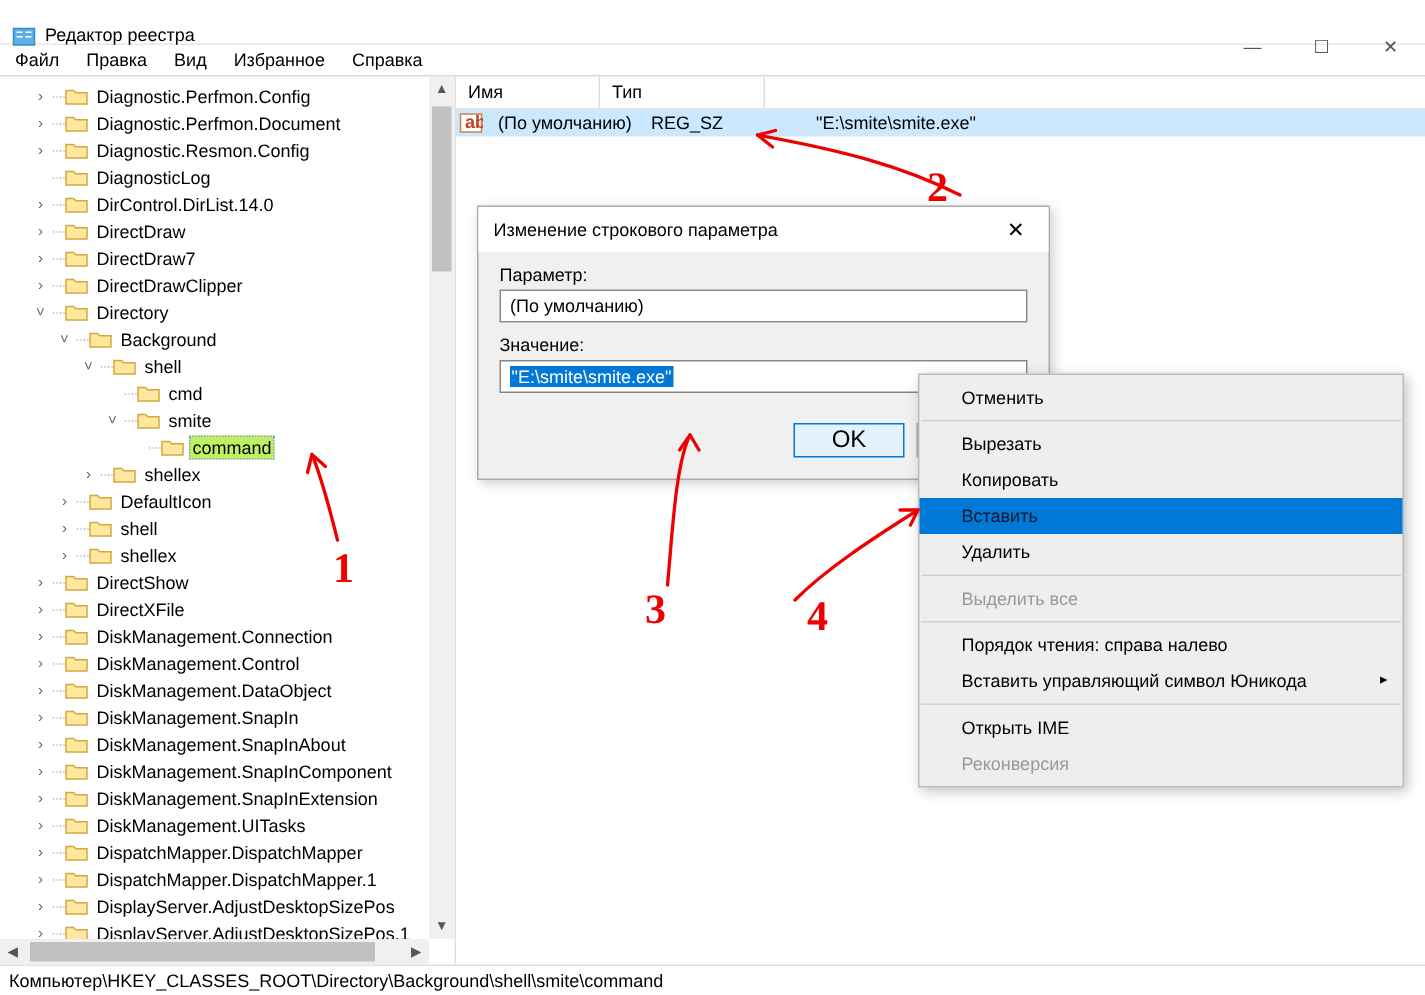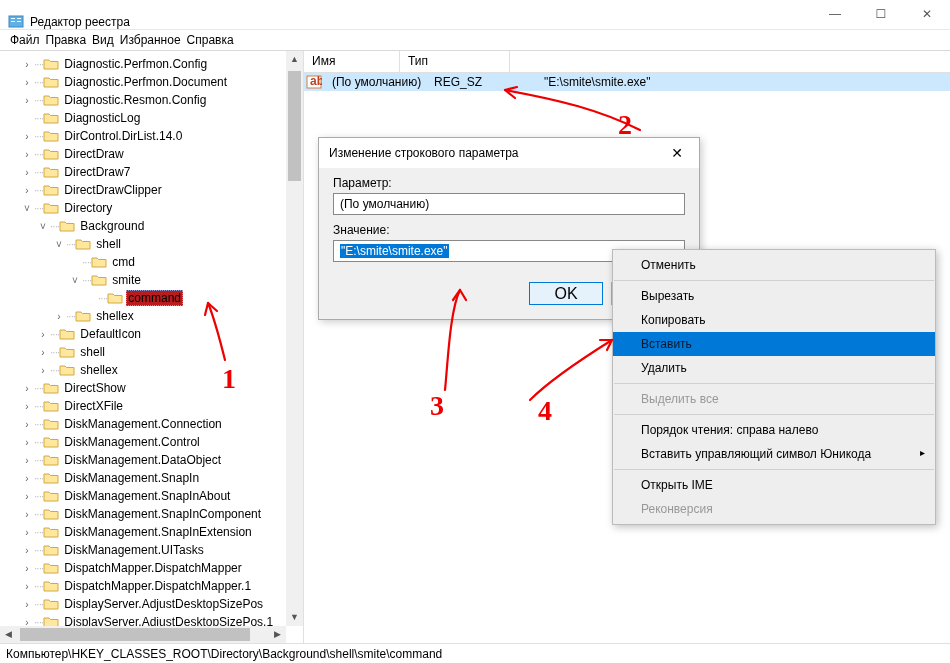--- a/index.html
+++ b/index.html
@@ -1,37 +1,37 @@
 <!DOCTYPE html>
 <html><head>
 <meta charset="utf-8">
 <style>
 * { box-sizing: border-box; margin: 0; padding: 0; font-family: "Segoe UI", Tahoma, sans-serif; font-size: 12px; }
 body { width: 950px; height: 663px; background: #fff; overflow: hidden; position: relative; }
 
 
-.titlebar { height: 30px; background: #fff; display: flex; align-items: flex-end; padding: 4px 0 0 8px; border-bottom: 1px solid #e8e8e8; }
+.titlebar { height: 30px; background: #fff; display: flex; align-items: flex-start; padding: 16px 0 0 8px; border-bottom: 1px solid #e8e8e8; }
 .titlebar .app-icon { width: 16px; height: 16px; margin-right: 6px; }
 .titlebar .title { flex: 1; }
 .titlebar .win-btns { display: flex; }
 .titlebar .win-btn { width: 46px; height: 30px; display: flex; align-items: center; justify-content: center; color: #555; font-size: 12px; }
 
 
-.menubar { height: 20px; display: flex; gap: 6px; padding: 0 10px; align-items: center; color: #000; }
+.menubar { height: 20px; display: flex; gap: 18px; padding: 0 10px; align-items: center; color: #000; }
 .menubar span { cursor: default; }
 
 
 .main { position: absolute; top: 50px; left: 0; right: 0; bottom: 20px; display: flex; border-top: 1px solid #d9d9d9; }
 .tree-pane { width: 304px; border-right: 1px solid #e0e0e0; overflow: hidden; position: relative; padding-top: 4px;}
 .value-pane { flex: 1; position: relative; overflow: hidden; }
 
 
 .tree { padding-left: 0; overflow-y: auto; height: 100%; }
 .tree-row { display: flex; align-items: center; height: 18px; white-space: nowrap; cursor: default; }
-.tree-row.sel .lbl { background: #b91c1c; border: 1px dotted #99c; padding: 0 1px; }
+.tree-row.sel .lbl { background: #bef264; border: 1px dotted #99c; padding: 0 1px; }
 .lbl { padding: 0 2px; }
 .expander { width: 14px; text-align: center; color: #666; font-size: 10px; }
 .expander.blank { opacity: 0; }
 .folder { width: 16px; height: 14px; margin-right: 3px; position: relative; }
 .folder svg { width: 16px; height: 14px; }
 .dots { color: #bbb; letter-spacing: -1px; font-size: 10px; }
 
 
 .vl-header { display: flex; height: 22px; border-bottom: 1px solid #e0e0e0; background: #fff; }
 .vl-header div { padding: 3px 8px; border-right: 1px solid #e0e0e0; }

